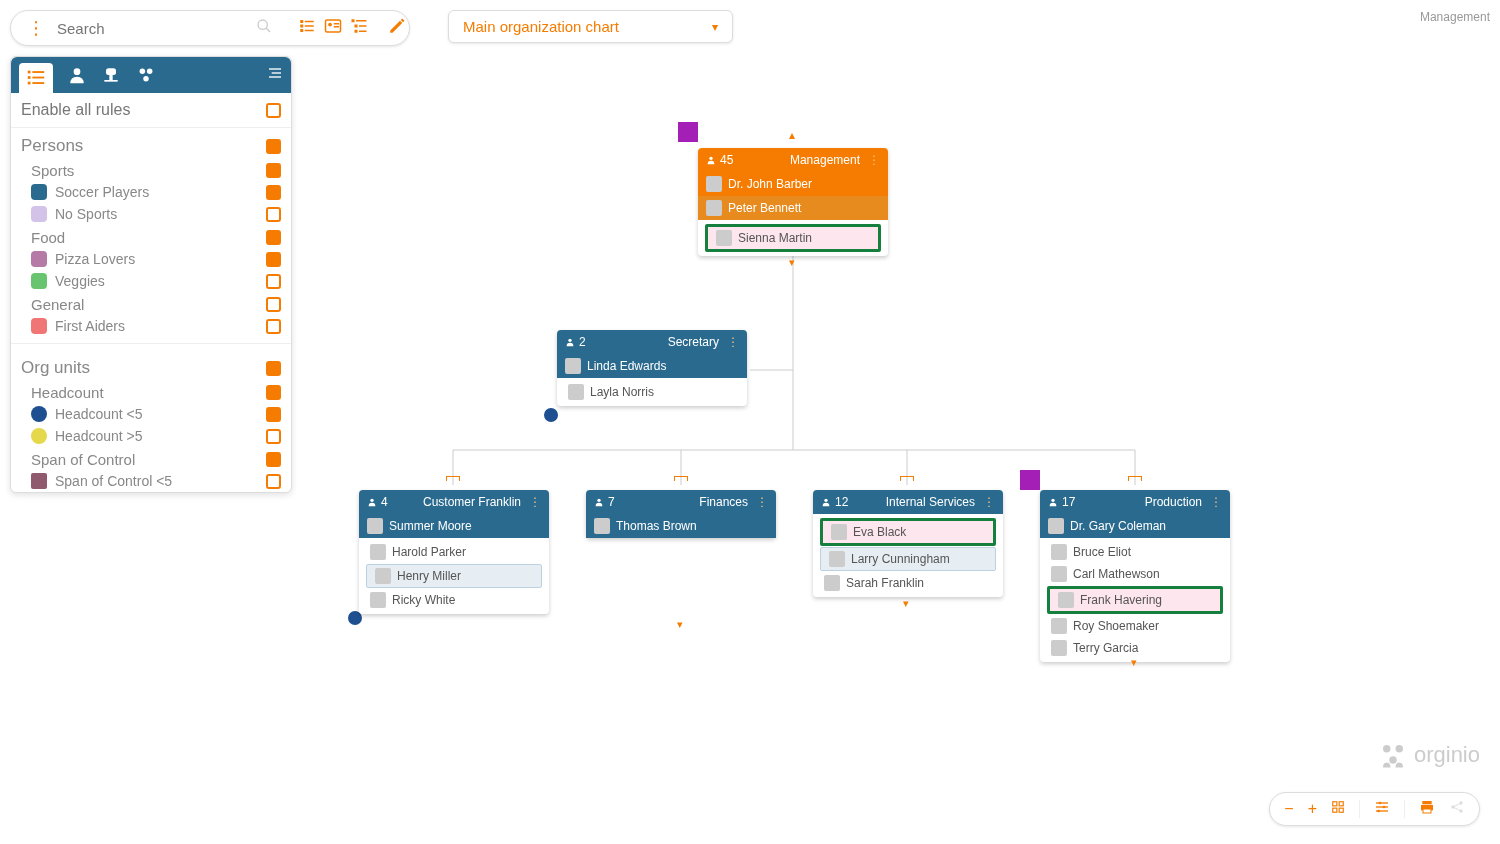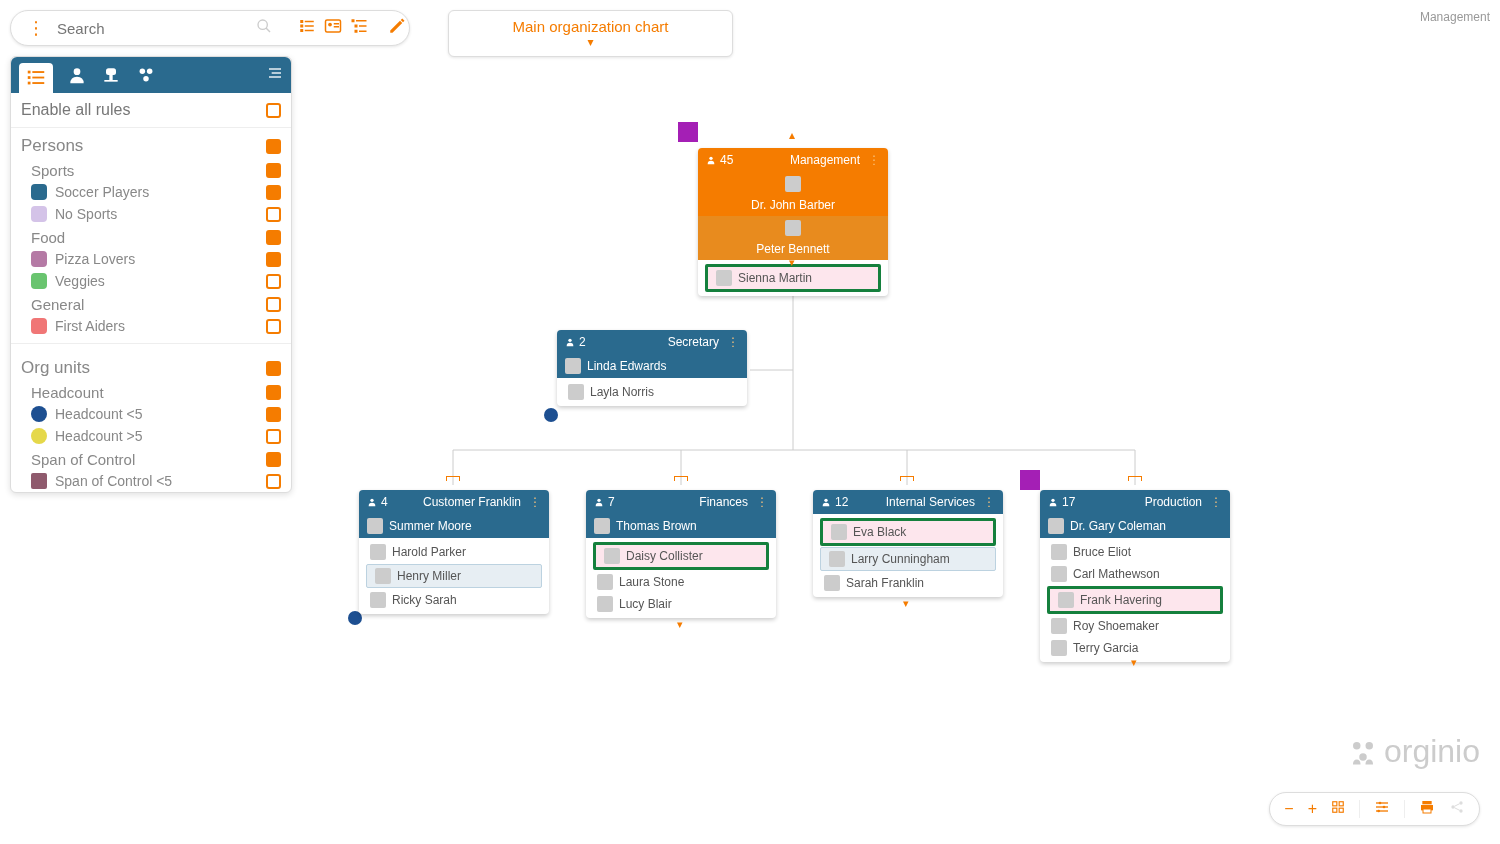--- a/index.html
+++ b/index.html
@@ -8,21 +8,21 @@
 
 .top-bar { position: absolute; top: 10px; left: 10px; display: flex; align-items: center; gap: 12px; }
 .search-wrap { display: flex; align-items: center; background: #fff; border: 1px solid #ddd; border-radius: 20px; padding: 4px 10px; width: 400px; height: 36px; box-shadow: 0 1px 3px rgba(0,0,0,0.1); }
 .more-btn { color: #f57c00; font-size: 18px; cursor: pointer; padding: 0 6px; }
 .search-input { border: none; outline: none; flex: 1; font-size: 15px; color: #555; padding-left: 6px; }
 .search-icon { color: #ccc; font-size: 16px; margin-right: 6px; }
 .divider { width: 1px; height: 22px; background: #ddd; margin: 0 8px; }
 .tool-icon { color: #f57c00; font-size: 18px; cursor: pointer; padding: 0 4px; }
 .pencil-icon { color: #f57c00; font-size: 18px; cursor: pointer; }
 
-.chart-select { position: absolute; top: 10px; left: 448px; background: #fff; border: 1px solid #ddd; border-radius: 6px; padding: 7px 14px; width: 285px; display: flex; justify-content: space-between; align-items: center; box-shadow: 0 1px 3px rgba(0,0,0,0.1); flex-direction: column; }
+.chart-select { position: absolute; top: 10px; left: 448px; background: #fff; border: 1px solid #ddd; border-radius: 6px; padding: 7px 14px; width: 285px; display: flex; justify-content: space-between; align-items: center; box-shadow: 0 1px 3px rgba(0,0,0,0.1); }
 .chart-select-label { color: #f57c00; font-size: 15px; }
 .chevron { color: #f57c00; font-size: 12px; }
 
 .breadcrumb { position: absolute; top: 10px; right: 10px; color: #999; font-size: 12px; }
 
 
 .side-panel { position: absolute; top: 56px; left: 10px; width: 282px; background: #fff; border: 1px solid #ddd; border-radius: 6px; box-shadow: 0 2px 6px rgba(0,0,0,0.12); }
 .panel-tabs { background: #2a6a8e; display: flex; align-items: center; padding: 6px 8px; gap: 14px; border-radius: 6px 6px 0 0; position: relative; }
 .panel-tab { color: #fff; cursor: pointer; display: flex; align-items: center; }
 .panel-tab.active { background: #fff; border-radius: 4px 4px 0 0; padding: 4px 6px; margin-bottom: -6px; }
@@ -42,37 +42,37 @@
 .toggle.on { background: #f57c00; }
 .section-divider { height: 1px; background: #eee; margin: 6px 0; }
 svg.connectors { position: absolute; top: 0; left: 0; }
 .org-card { position: absolute; background: #fff; border-radius: 4px; box-shadow: 0 2px 4px rgba(0,0,0,0.2); font-size: 12px; }
 .card-head { background: #2a6a8e; color: #fff; border-radius: 4px 4px 0 0; padding: 5px 8px; display: flex; justify-content: space-between; align-items: center; }
 .card-head.orange { background: #f57c00; }
 .head-left { display: flex; align-items: center; gap: 4px; }
 .head-title { font-weight: normal; display: flex; align-items: center; gap: 4px; }
 .card-more { color: #f9c27a; font-size: 12px; margin-left: 4px; cursor: pointer; }
 .card-lead { background: #2a6a8e; color: #fff; padding: 4px 8px; display: flex; align-items: center; gap: 6px; }
-.card-lead.orange { background: #f57c00; flex-direction: column; }
+.card-lead.orange { background: #f57c00; }
 .card-lead.orange.sel { background: #e88b1e; }
 .person-row { padding: 3px 8px; display: flex; align-items: center; gap: 6px; color: #555; background: #fff; }
 .person-row.pink { background: #fde6ed; border: 3px solid #15803d; margin: 1px 4px; border-radius: 2px; }
 .person-row.blue { background: #e7eef3; border: 1px solid #bcd2e0; margin: 1px 4px; border-radius: 2px; }
 .avatar { width: 16px; height: 16px; border-radius: 2px; background: #ccc; display: inline-block; }
 .person-icon { width: 10px; fill: #fff; }
 
 .corner-marker { position: absolute; width: 20px; height: 20px; }
 .dot-marker { position: absolute; width: 14px; height: 14px; border-radius: 50%; }
 
 .expand-caret { color: #f57c00; font-size: 11px; text-align: center; cursor: pointer; }
 .card-caret-up { position: absolute; color: #f57c00; font-size: 12px; cursor: pointer; }
 .hinge { position: absolute; width: 14px; height: 5px; border: 1px solid #f57c00; border-bottom: none; }
 
 
-.logo { position: absolute; bottom: 74px; right: 20px; color: #ccc; font-size: 32px; display: flex; align-items: center; gap: 6px; }
+.logo { position: absolute; bottom: 74px; right: 20px; color: #ccc; font-size: 22px; display: flex; align-items: center; gap: 6px; }
 .bottom-tools { position: absolute; bottom: 18px; right: 20px; background: #fff; border: 1px solid #ddd; border-radius: 18px; padding: 6px 14px; display: flex; align-items: center; gap: 14px; box-shadow: 0 1px 3px rgba(0,0,0,0.1); }
 .bottom-tools .bicon { color: #f57c00; font-size: 16px; cursor: pointer; }
 .bottom-tools .bicon.faded { color: #ddd; }
 .bottom-tools .vdiv { width: 1px; height: 18px; background: #eee; }
 </style>
 </head>
 <body>
 
 <div class="breadcrumb">Management</div>
 
@@ -363,21 +363,21 @@
     <div class="person-row">
         <span class="avatar"></span>
         <span>Harold Parker</span>
       </div>
     <div class="person-row blue">
         <span class="avatar"></span>
         <span>Henry Miller</span>
       </div>
     <div class="person-row">
         <span class="avatar"></span>
-        <span>Ricky Sarah</span>
+        <span>Ricky White</span>
       </div>
   </div>
 </div>
 
 <div class="org-card" style="left:586px;top:490px;width:190px">
   <div class="card-head">
     <span class="head-left">
         <svg class="person-icon" viewBox="0 0 24 24">
           <circle cx="12" cy="8" r="4" fill="#fff"></circle>
           <path d="M4 22 Q4 14 12 14 Q20 14 20 22 Z" fill="#fff"></path>
@@ -386,34 +386,20 @@
       </span>
     <span class="head-title">
         <span>Finances</span>
         <span class="card-more">⋮</span>
       </span>
   </div>
   <div class="card-lead">
       <span class="avatar"></span>
       <span>Thomas Brown</span>
     </div>
-  <div style="padding:3px">
-    <div class="person-row pink">
-        <span class="avatar"></span>
-        <span>Daisy Collister</span>
-      </div>
-    <div class="person-row">
-        <span class="avatar"></span>
-        <span>Laura Stone</span>
-      </div>
-    <div class="person-row">
-        <span class="avatar"></span>
-        <span>Lucy Blair</span>
-      </div>
-  </div>
 </div>
 <div class="expand-caret" style="position:absolute;left:677px;top:618px">▾</div>
 
 <div class="org-card" style="left:813px;top:490px;width:190px">
   <div class="card-head">
     <span class="head-left">
         <svg class="person-icon" viewBox="0 0 24 24">
           <circle cx="12" cy="8" r="4" fill="#fff"></circle>
           <path d="M4 22 Q4 14 12 14 Q20 14 20 22 Z" fill="#fff"></path>
         </svg>

